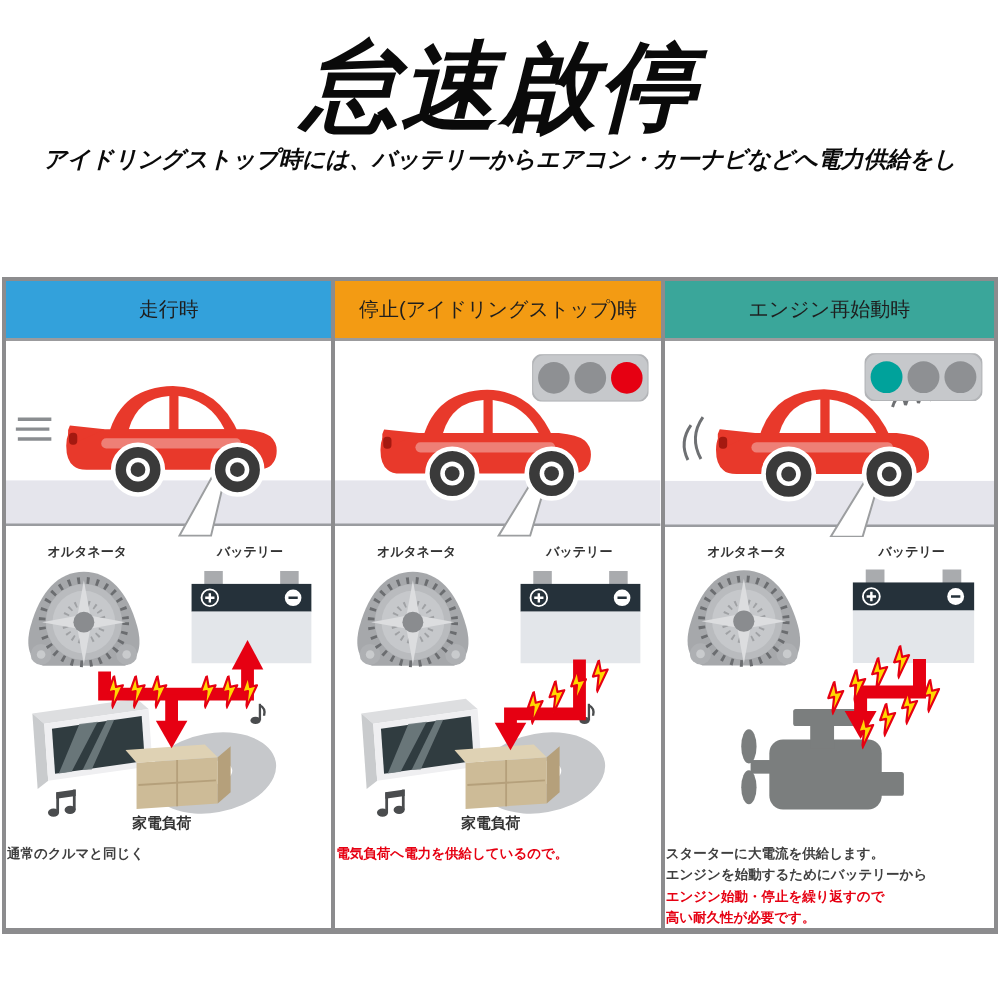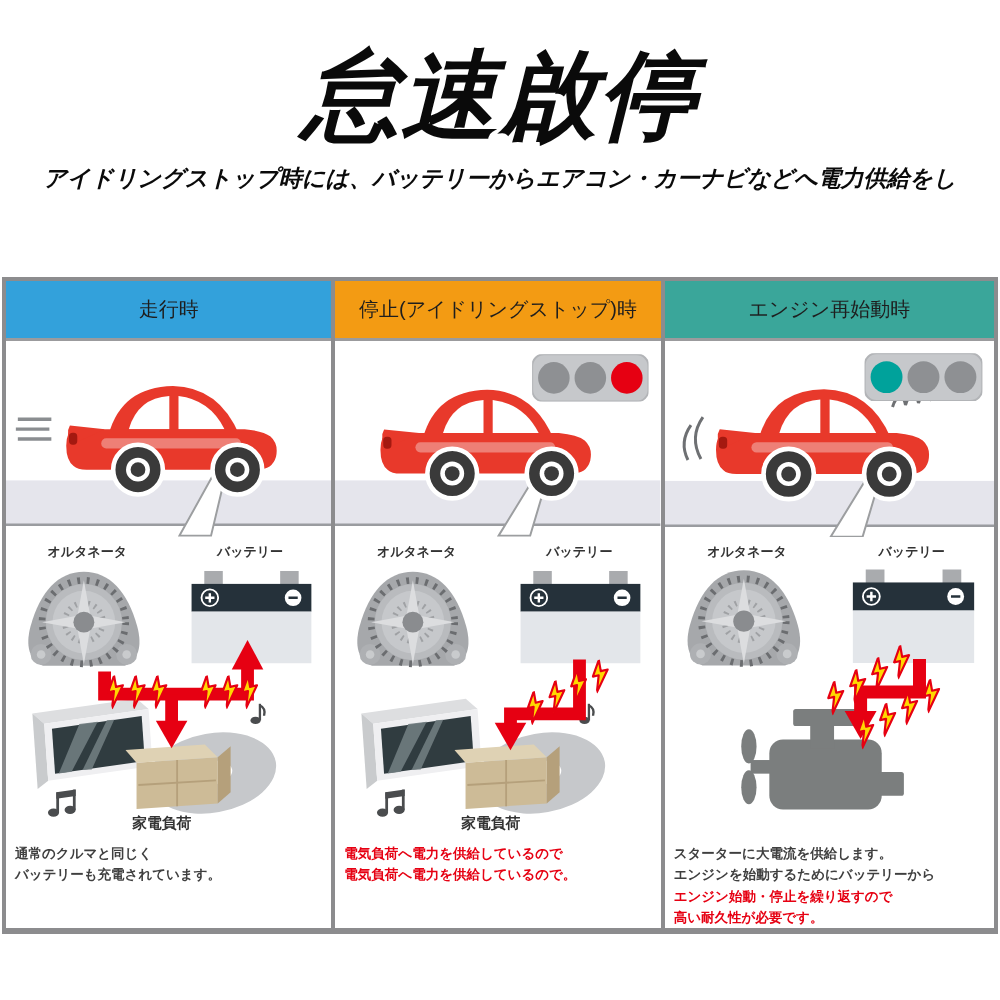--- a/index.html
+++ b/index.html
@@ -1,46 +1,46 @@
 <!DOCTYPE html>
 <html lang="ja"><head>
 <meta charset="utf-8">
 <style>
   html,body{margin:0;padding:0;background:#fff;}
   body{width:1000px;height:1000px;overflow:hidden;
        font-family:"Liberation Sans","DejaVu Sans",sans-serif;color:#222;}
   .page{width:1000px;height:1000px;position:relative;}
 
   
-  .title-wrap{text-align:center;padding-top:39px;}
+  .title-wrap{text-align:center;padding-top:30px;}
   .main-title{font-size:97px;font-weight:900;font-style:italic;line-height:1.18;
               letter-spacing:2px;color:#0a0a0a;margin:0;}
   .sub-title{font-size:23px;font-weight:900;font-style:italic;color:#0a0a0a;
-             margin-top:10px;letter-spacing:0px;white-space:nowrap;}
+             letter-spacing:0px;white-space:nowrap;}
 
   
   .grid{position:absolute;left:2px;right:2px;top:277px;
         display:grid;grid-template-columns:1fr 1fr 1fr;
         border:4px solid #8C8C8E;border-bottom:6px solid #8C8C8E;background:#bef264;}
   .col{background:#fff;border-right:4px solid #8C8C8E;display:flex;flex-direction:column;}
   .col:last-child{border-right:none;justify-content:space-between;}
 
   .panel-header{height:57px;display:flex;align-items:center;justify-content:center;
                 font-size:20px;font-weight:500;color:#1e1e1e;
                 border-bottom:3px solid #9B9B9D;}
   .hdr-blue{background:#33A1DB;}
   .hdr-orange{background:#F39B13;}
   .hdr-teal{background:#3AA69A;}
 
   .scene{display:block;width:100%;height:196px;}
   .labels-row{display:flex;height:30px;align-items:center;}
   .labels-row .lbl{width:50%;text-align:center;font-size:13px;font-weight:bold;color:#333;}
   .diagram{display:block;width:100%;height:268px;}
 
-  .desc{padding:8px 12px 0 9px;font-size:13.5px;font-weight:bold;line-height:1.58;}
+  .desc{padding:8px 12px 0 1px;font-size:13.5px;font-weight:bold;line-height:1.58;}
   .t-dark{color:#3F3F3F;}
   .t-red{color:#E60012;}
 
   svg text.load-lbl{font-size:15px;font-weight:bold;fill:#333;
                     font-family:"Liberation Sans","DejaVu Sans",sans-serif;}
 </style>
 </head>
 <body>
 
 <svg width="0" height="0" style="position:absolute" aria-hidden="true">
@@ -200,21 +200,20 @@
           <use href="#sym-bolt" width="20" height="33" transform="translate(142,112) rotate(-18)"></use>
           <use href="#sym-bolt" width="20" height="33" transform="translate(192,112) rotate(-18)"></use>
           <use href="#sym-bolt" width="20" height="33" transform="translate(214,112) rotate(-18)"></use>
           <use href="#sym-bolt" width="20" height="33" transform="translate(234,112) rotate(-18)"></use>
         </g>
         <text class="load-lbl" x="158" y="263" text-anchor="middle">家電負荷</text>
       </svg>
 
       <div class="desc">
         <div class="t-dark">通常のクルマと同じく</div>
-        <div class="t-dark">バッテリーも充電されています。</div>
       </div>
     </div>
 
     <div class="col">
       <div class="panel-header hdr-orange">
         <span>停止(アイドリングストップ)時</span>
       </div>
 
       <svg class="scene" viewBox="0 0 330 196">
         <rect x="0" y="140" width="330" height="46" fill="#E5E5EC"></rect>
@@ -240,21 +239,20 @@
         <g>
           <use href="#sym-bolt" width="20" height="33" transform="translate(190,128) rotate(-18)"></use>
           <use href="#sym-bolt" width="20" height="33" transform="translate(212,117) rotate(-18)"></use>
           <use href="#sym-bolt" width="20" height="33" transform="translate(234,106) rotate(-18)"></use>
           <use href="#sym-bolt" width="20" height="33" transform="translate(256,96) rotate(-18)"></use>
         </g>
         <text class="load-lbl" x="158" y="263" text-anchor="middle">家電負荷</text>
       </svg>
 
       <div class="desc">
-        <div class="t-red">電気負荷へ電力を供給しているので</div>
         <div class="t-red">電気負荷へ電力を供給しているので。</div>
       </div>
     </div>
 
     <div class="col">
       <div class="panel-header hdr-teal">
         <span>エンジン再始動時</span>
       </div>
 
       <svg class="scene" viewBox="0 0 330 196">

